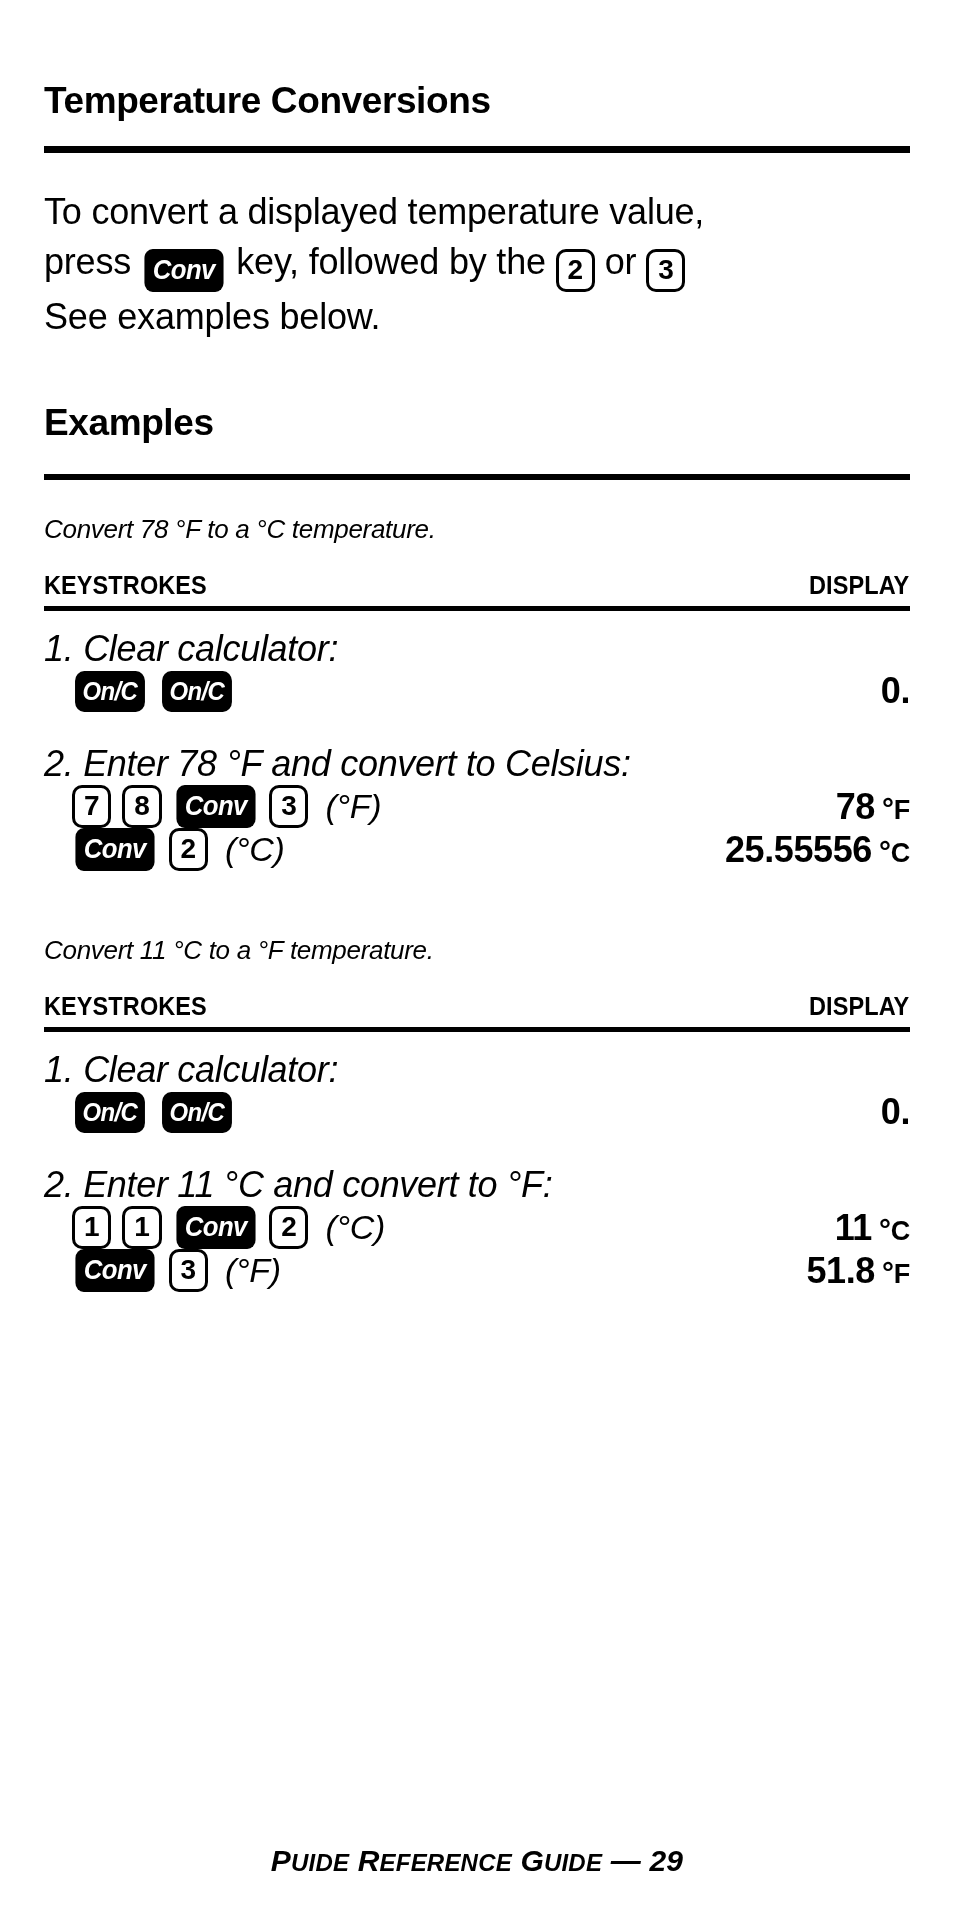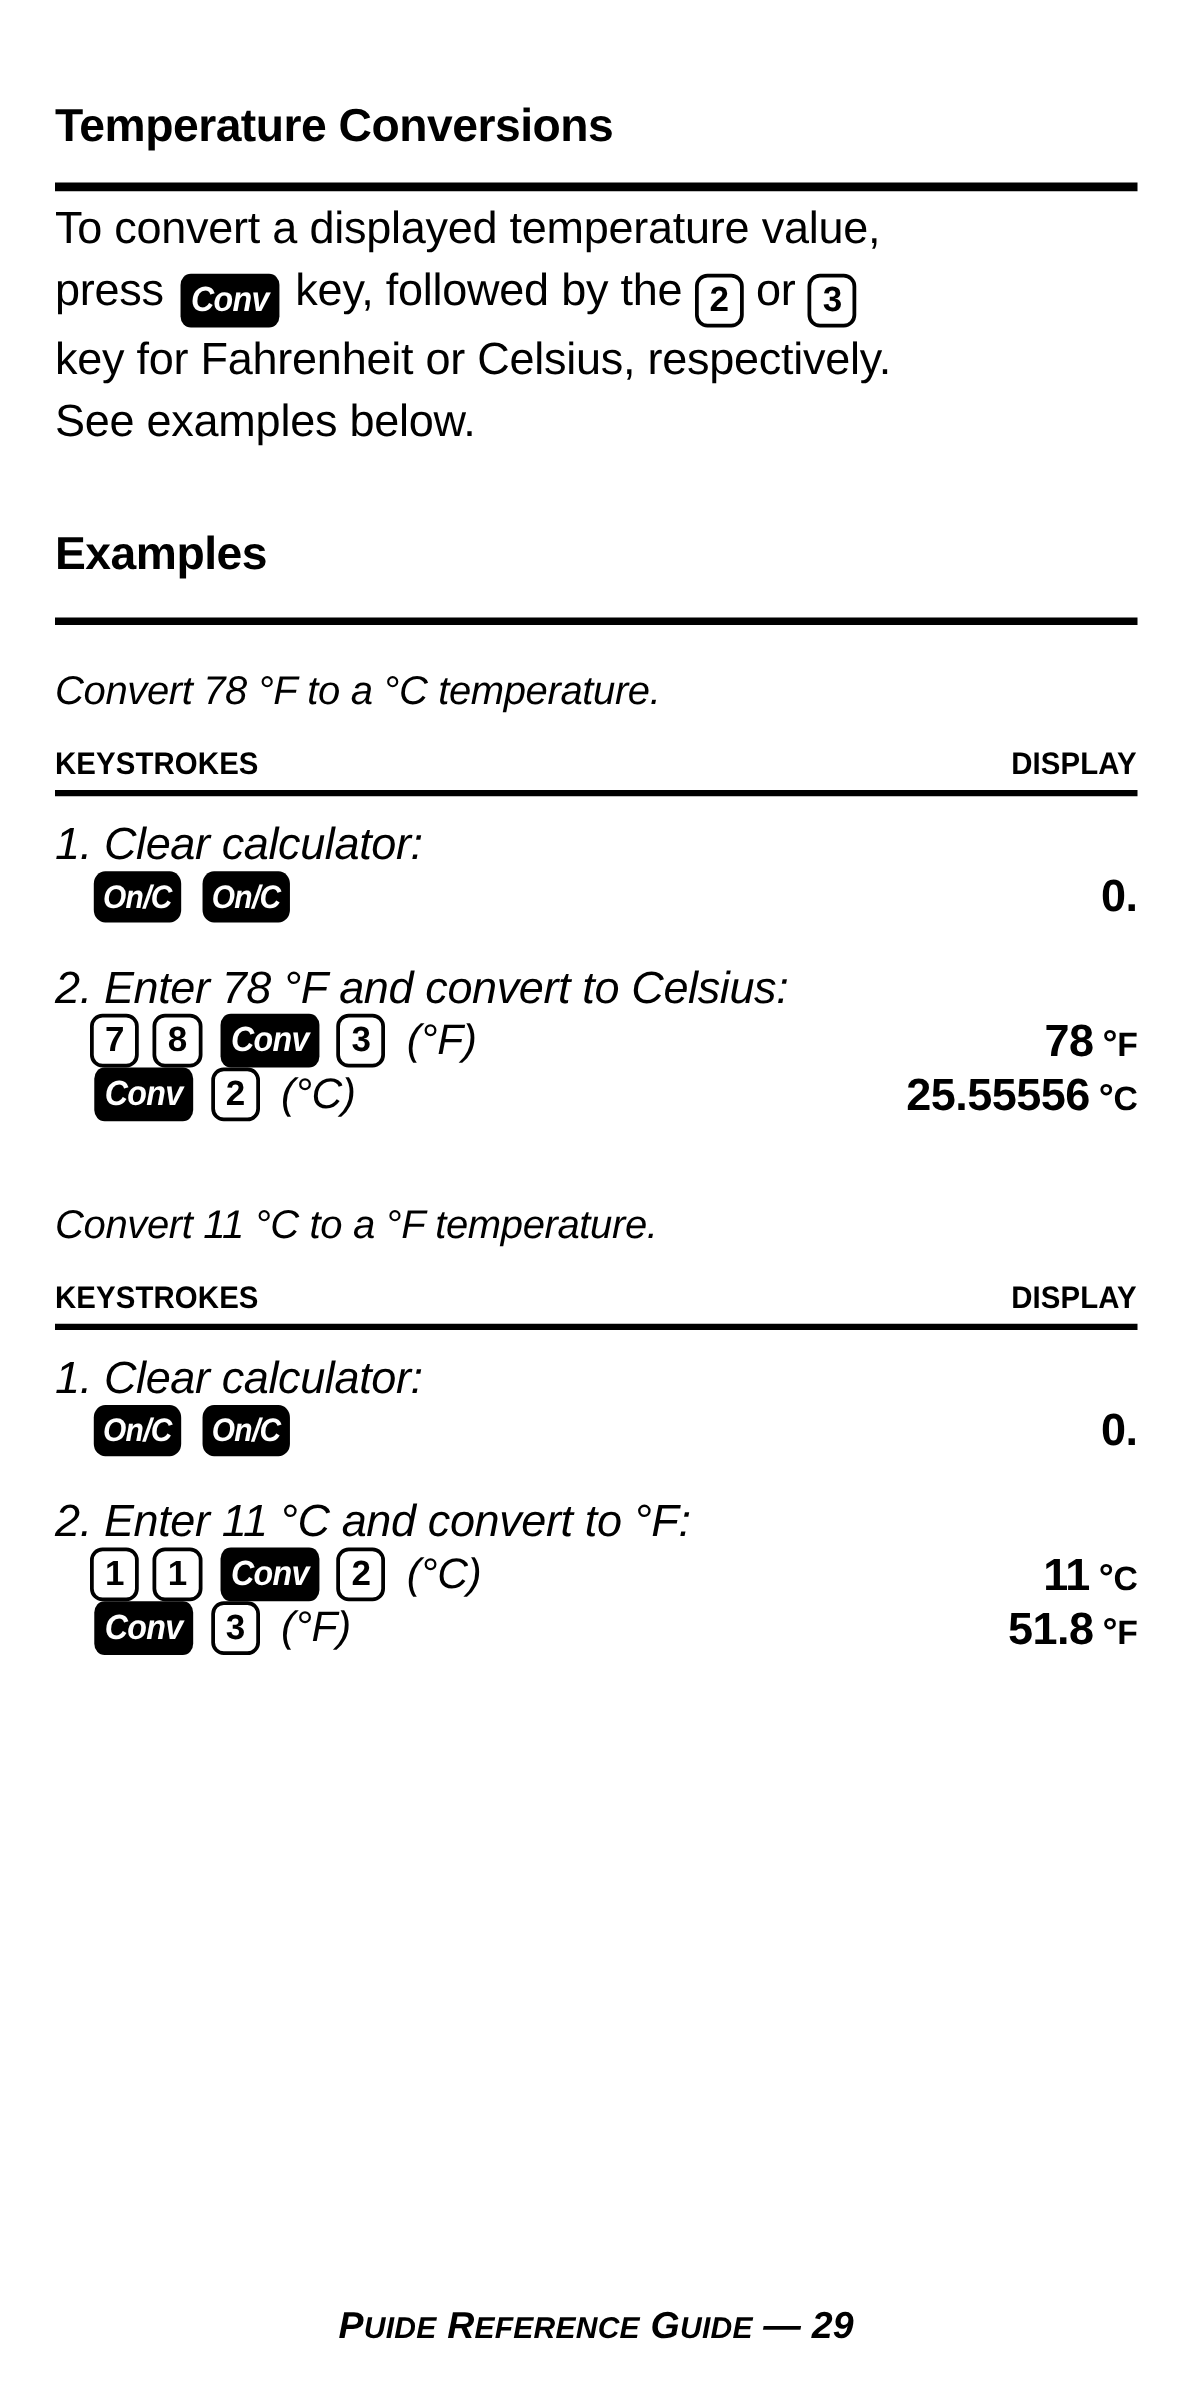--- a/index.html
+++ b/index.html
@@ -36,21 +36,21 @@
     height: 7px;
     background: #000;
     margin-top: 7px;
   }
   .rule.thin { height: 6px; }
 
   
   .body-text {
     font-size: 36px;
     line-height: 50px;
-    margin-top: 4px;
+    margin-top: 34px;
     letter-spacing: -0.2px;
   }
   .body-line { white-space: nowrap; }
 
   
   .key {
     display: inline-block;
     vertical-align: -5px;
     font-weight: bold;
     text-align: center;
@@ -78,21 +78,21 @@
     letter-spacing: -0.3px;
   }
   .key-onc {
     font-size: 26px;
     padding: 7px 8px 8px 8px;
     border-radius: 10px;
   }
 
   
   .example-title {
-    font-size: 32px;
+    font-size: 26px;
     font-style: italic;
     letter-spacing: -0.3px;
     margin-top: 34px;
     white-space: nowrap;
   }
   .col-header {
     display: flex;
     justify-content: space-between;
     align-items: flex-end;
     font-size: 25px;
@@ -180,23 +180,20 @@
     </div>
     <div class="body-line">
       <span>press</span>
       <span class="key key-dark">Conv</span>
       <span>key, followed by the</span>
       <span class="key key-light">2</span>
       <span>or</span>
       <span class="key key-light">3</span>
     </div>
     <div class="body-line">
-      <span>key for Fahrenheit or Celsius, respectively.</span>
-    </div>
-    <div class="body-line">
       <span>See examples below.</span>
     </div>
   </div>
 
   <h2 class="section-heading tight">Examples</h2>
   <div class="rule thin"></div>
 
   <div id="examples-root">
       <div class="example-title">Convert 78 °F to a °C temperature.</div>
       <div class="col-header">

